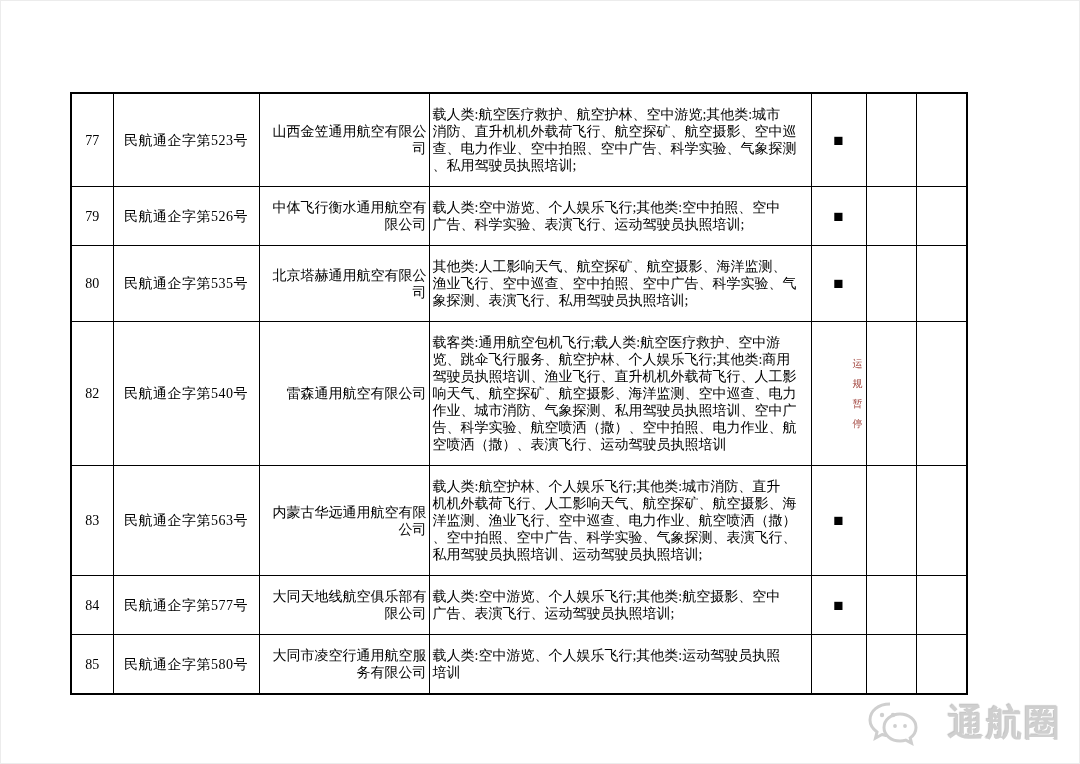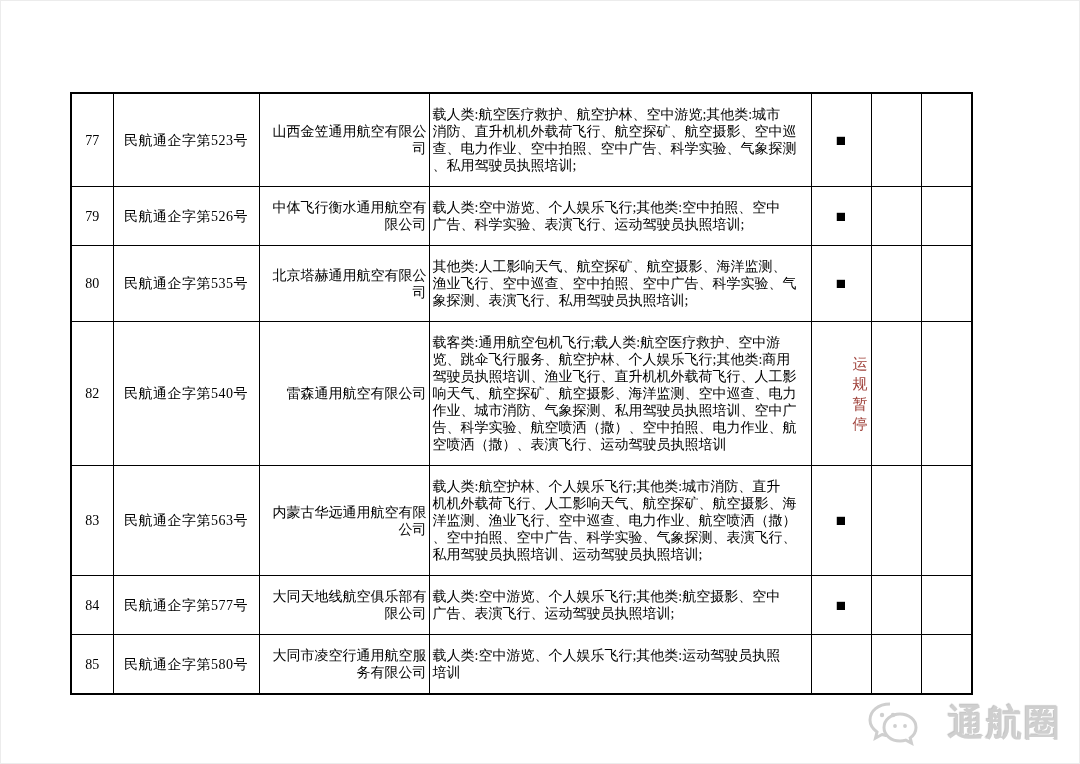--- a/index.html
+++ b/index.html
@@ -22,21 +22,21 @@
     overflow:hidden;
     padding:1px 2px;
     box-sizing:border-box;
   }
   td.c-num{text-align:center;}
   td.c-cert{text-align:center;letter-spacing:0.5px;}
   td.c-company{text-align:right;white-space:pre-line;}
   td.c-scope{text-align:left;white-space:pre-line;padding:12px 3px;}
   td.c-mark{text-align:center;white-space:pre-line;}
   td.c-mark.square{font-size:17px;line-height:17px;}
-  td.c-mark.stop{font-size:15px;line-height:20px;letter-spacing:1px;padding-left:41px;}
+  td.c-mark.stop{font-size:10px;line-height:20px;letter-spacing:1px;padding-left:41px;}
   .watermark{
     position:absolute;right:18px;bottom:16px;
     display:flex;align-items:center;gap:8px;
     color:#cfcfcf;
   }
   .watermark .wm-text{
     font-size:36px;font-weight:bold;
     text-shadow:1px 1px 0 #ffffff,-1px -1px 1px #c2c2c2;
     letter-spacing:2px;
     margin-left:16px;

